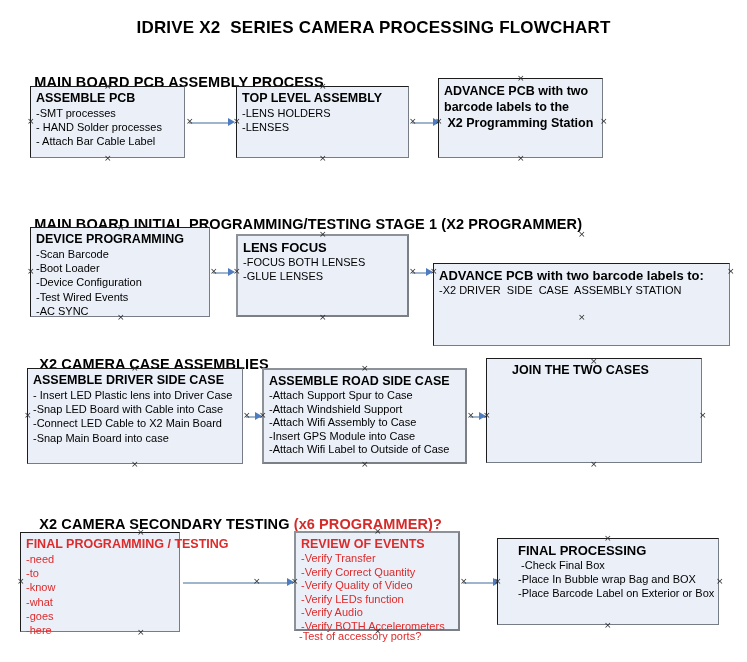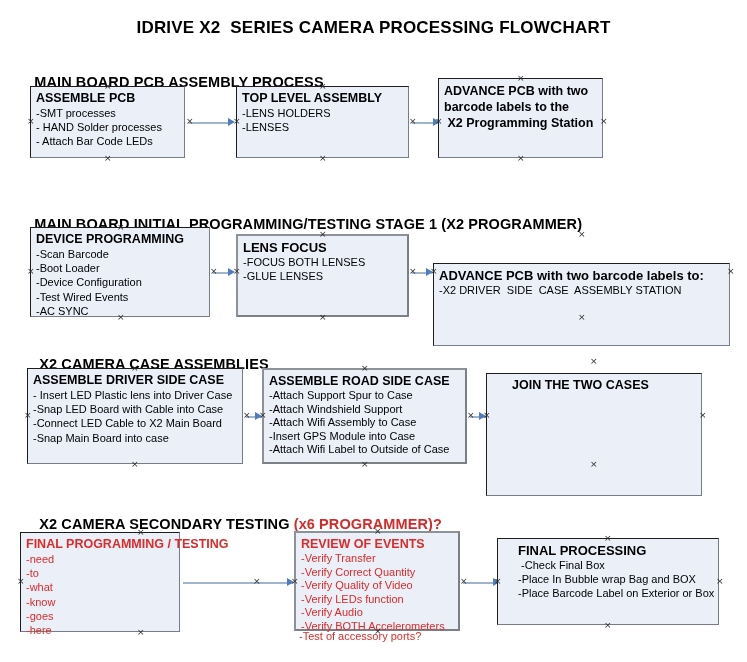--- a/index.html
+++ b/index.html
@@ -122,21 +122,21 @@
 
 <div class="section-heading" style="left:26px; top:58px;">
   <span>MAIN BOARD PCB ASSEMBLY PROCESS</span>
 </div>
 
 <div class="fbox" style="left:30px; top:86px; width:155px; height:72px;">
   <div class="bhead">ASSEMBLE PCB</div>
   <ul>
     <li>-SMT processes</li>
     <li>- HAND Solder processes</li>
-    <li>- Attach Bar Code LEDs</li>
+    <li>- Attach Bar Cable Label</li>
   </ul>
 </div>
 <div class="hx" style="left:104px; top:83px;"></div>
 <div class="hx" style="left:27px; top:118px;"></div>
 <div class="hx" style="left:104px; top:155px;"></div>
 
 <div class="conn" style="left:189px; top:122px; width:42px;"></div>
 <div class="conn-head" style="left:228px; top:118px;"></div>
 <div class="hx" style="left:186px; top:118px;"></div>
 
@@ -247,39 +247,39 @@
   </ul>
 </div>
 <div class="hx" style="left:361px; top:365px;"></div>
 <div class="hx" style="left:259px; top:412px;"></div>
 <div class="hx" style="left:361px; top:461px;"></div>
 
 <div class="conn" style="left:470px; top:416px; width:16px;"></div>
 <div class="conn-head" style="left:479px; top:412px;"></div>
 <div class="hx" style="left:467px; top:412px;"></div>
 
-<div class="fbox" style="left:486px; top:373px; width:216px; height:123px;padding-left:25px;">
+<div class="fbox" style="left:486px; top:358px; width:216px; height:105px;padding-left:25px;">
   <div class="bhead">JOIN THE TWO CASES</div>
 </div>
 <div class="hx" style="left:590px; top:358px;"></div>
 <div class="hx" style="left:483px; top:412px;"></div>
 <div class="hx" style="left:699px; top:412px;"></div>
 <div class="hx" style="left:590px; top:461px;"></div>
 
 <div class="section-heading" style="left:31px; top:500px;">
   <span>X2 CAMERA SECONDARY TESTING </span><span class="accent">(x6 PROGRAMMER)?</span>
 </div>
 
 <div class="fbox redtext" style="left:20px; top:532px; width:160px; height:100px;">
   <div class="bhead">FINAL PROGRAMMING / TESTING</div>
   <ul>
     <li>-need</li>
     <li>-to</li>
+    <li>-know</li>
     <li>-what</li>
-    <li>-know</li>
     <li>-goes</li>
     <li>-here</li>
   </ul>
 </div>
 <div class="hx" style="left:137px; top:529px;"></div>
 <div class="hx" style="left:17px; top:578px;"></div>
 <div class="hx" style="left:137px; top:629px;"></div>
 
 <div class="conn" style="left:183px; top:582px; width:110px;"></div>
 <div class="conn-head" style="left:287px; top:578px;"></div>

